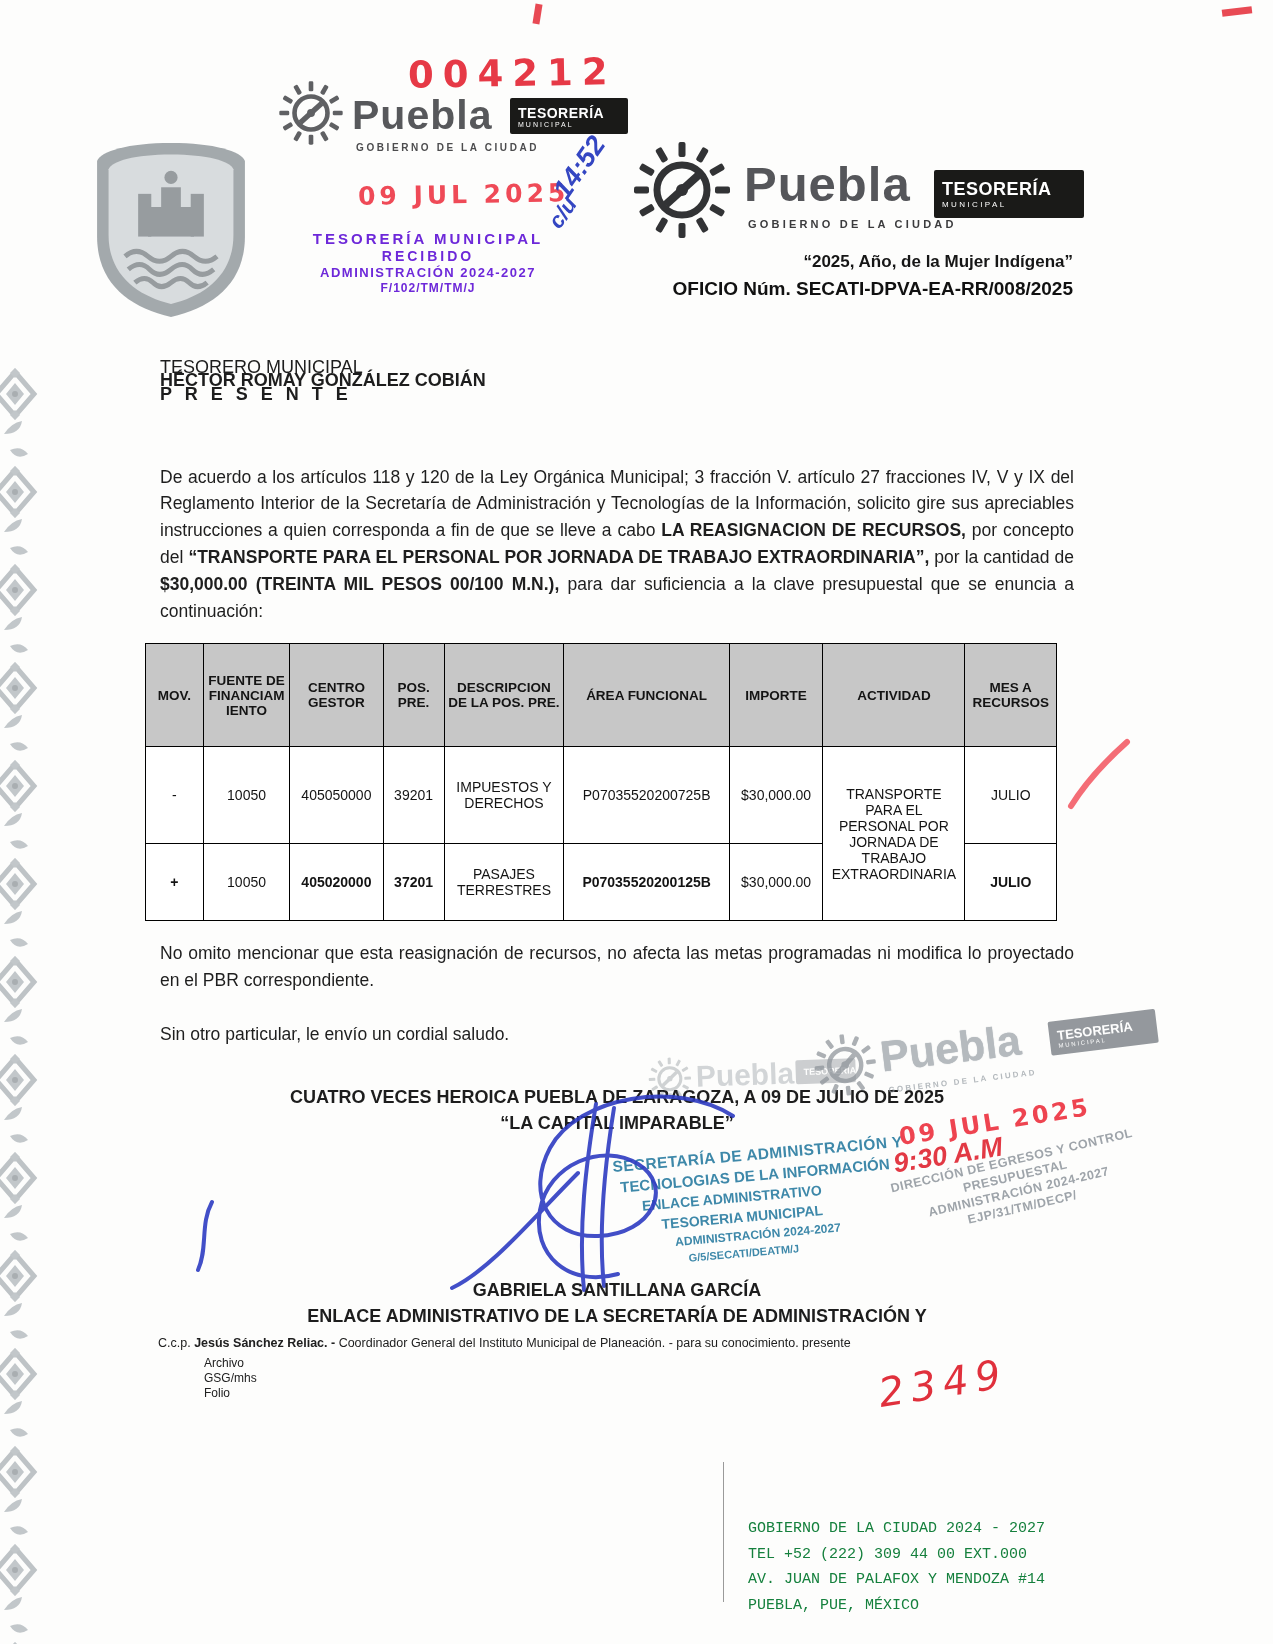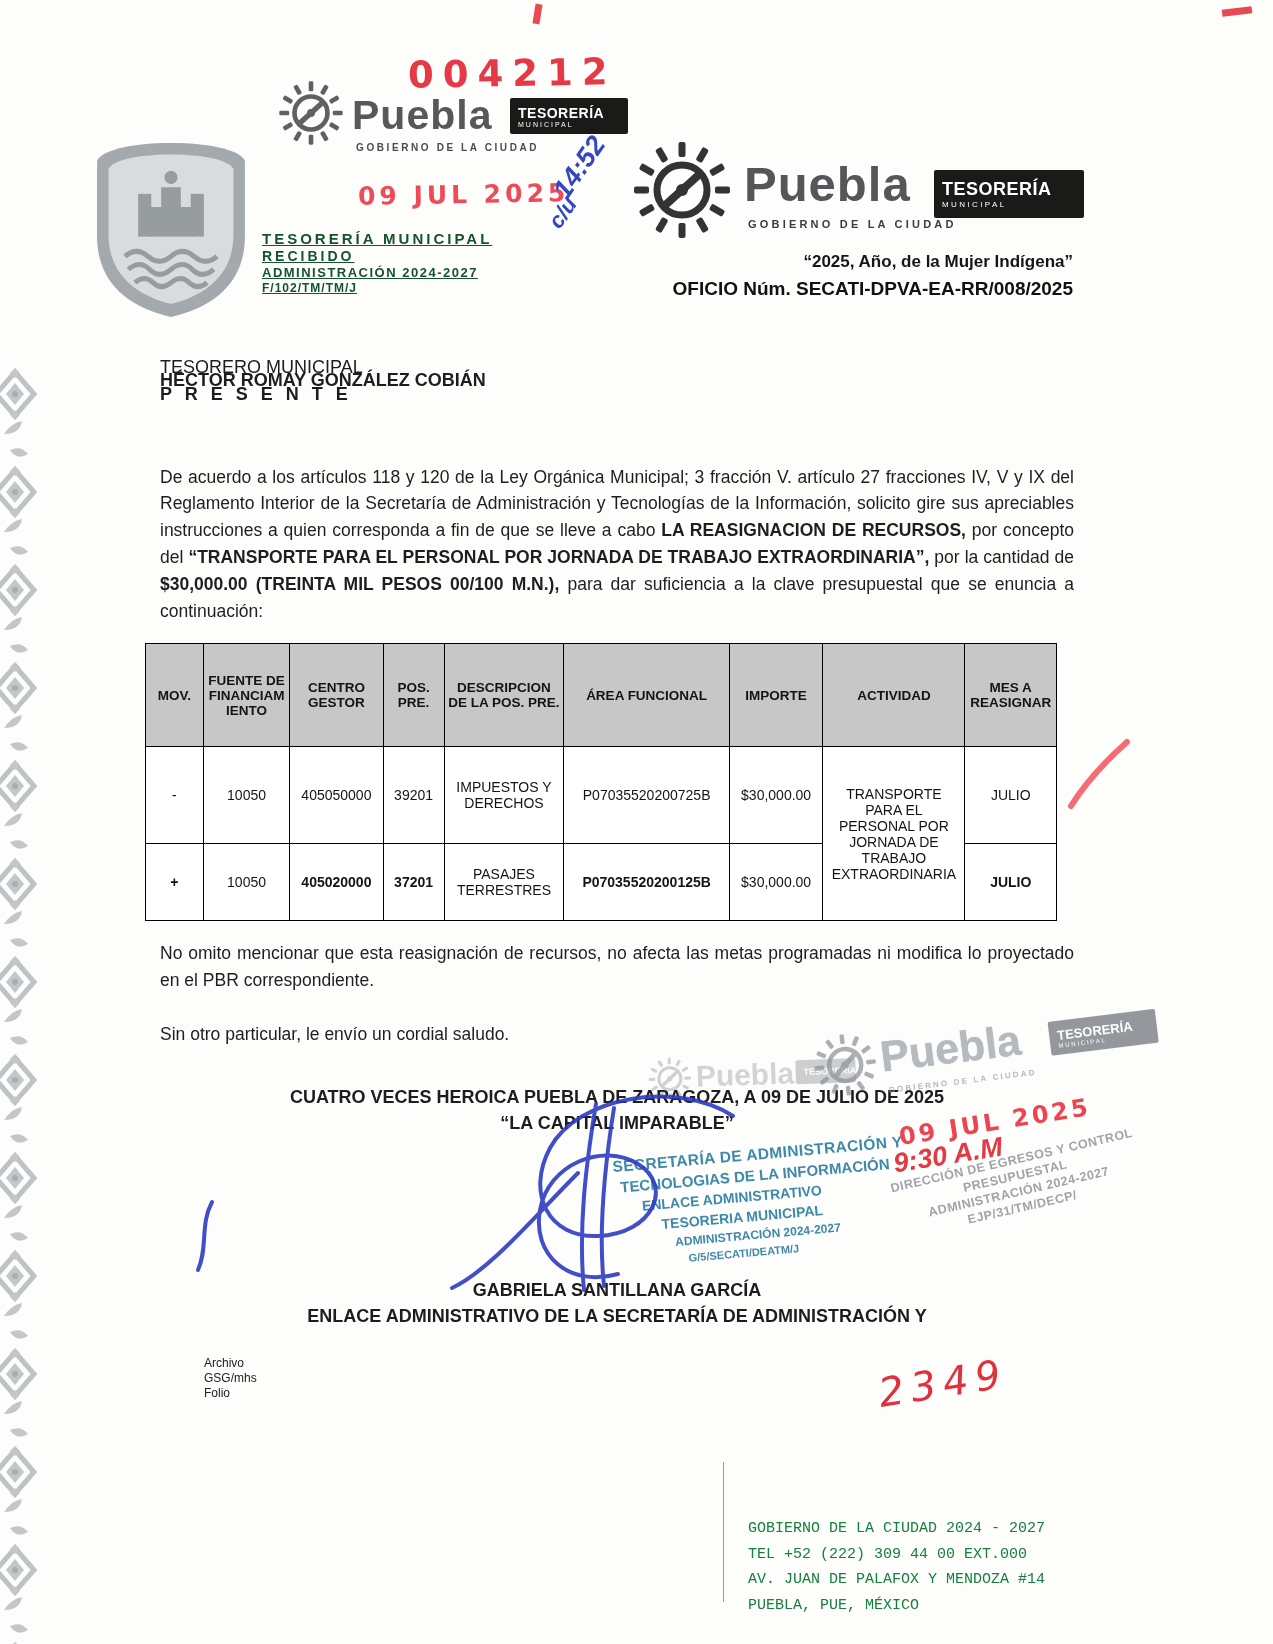--- a/index.html
+++ b/index.html
@@ -29,21 +29,21 @@
         padding-left:8px;border-radius:2px;}
   .tstamp .bbox{left:232px;top:12px;width:110px;height:36px;}
   .tstamp .bb1{font-size:14px;font-weight:bold;letter-spacing:.5px;}
   .tstamp .bb2{font-size:7px;letter-spacing:2px;}
   .rdate1{left:358px;top:180px;font-size:25px;font-weight:bold;color:#ef4a57;
           letter-spacing:4px;transform:rotate(-1deg);font-family:"DejaVu Sans",sans-serif;}
   .hw-time{left:545px;top:152px;color:#3446c2;font-size:27px;font-style:italic;font-weight:bold;
            transform:rotate(-55deg);}
   .hw-note{left:547px;top:200px;color:#3446c2;font-size:22px;font-style:italic;font-weight:bold;
            transform:rotate(-55deg);}
-  .tstamp-lines{left:262px;top:230px;width:332px;color:#14532d;font-weight:bold;text-decoration:underline;}
+  .tstamp-lines{left:262px;top:230px;width:332px;text-align:center;color:#6d28d9;font-weight:bold;}
   .tsl1{font-size:15px;letter-spacing:3px;line-height:18px;}
   .tsl2{font-size:14px;letter-spacing:3px;line-height:17px;}
   .tsl3{font-size:13px;letter-spacing:1.5px;line-height:16px;}
   .tsl4{font-size:12px;letter-spacing:1px;line-height:15px;}
 
   
   .hlogo{left:632px;top:146px;width:446px;height:100px;}
   .hlogo .sun{left:0;top:-6px;width:100px;height:100px;color:#323335;}
   .hlogo .brand{left:112px;top:10px;font-size:49px;font-weight:bold;color:#55565a;letter-spacing:1px;}
   .hlogo .sub{left:116px;top:72px;font-size:11px;font-weight:bold;letter-spacing:3.2px;color:#3b3b3d;}
@@ -263,21 +263,21 @@
       <thead>
         <tr>
           <th>MOV.</th>
           <th>FUENTE DE FINANCIAMIENTO</th>
           <th>CENTRO GESTOR</th>
           <th>POS. PRE.</th>
           <th>DESCRIPCION DE LA POS. PRE.</th>
           <th>ÁREA FUNCIONAL</th>
           <th>IMPORTE</th>
           <th>ACTIVIDAD</th>
-          <th>MES A REASIGNAR</th>
+          <th>MES A RECURSOS</th>
         </tr>
       </thead>
       <tbody>
         <tr class="r1">
           <td>-</td>
           <td>10050</td>
           <td>405050000</td>
           <td>39201</td>
           <td>IMPUESTOS Y DERECHOS</td>
           <td>P07035520200725B</td>
@@ -358,20 +358,21 @@
       <path d="M150,95 C105,140 62,192 24,210"></path>
     </g>
   </svg>
   <svg class="abs sig-mark" width="32" height="78">
     <path d="M20,4 C8,26 16,50 6,72" stroke="#2e3cc2" stroke-width="4" fill="none" stroke-linecap="round" opacity="0.9"></path>
   </svg>
 
   <div class="abs sgn1">GABRIELA SANTILLANA GARCÍA</div>
   <div class="abs sgn2">ENLACE ADMINISTRATIVO DE LA SECRETARÍA DE ADMINISTRACIÓN Y</div>
 
+  <div class="abs cc1"><span>C.c.p. </span><span class="b">Jesús Sánchez Reliac. -</span><span> Coordinador General del Instituto Municipal de Planeación. - para su conocimiento. presente</span></div>
   <div class="abs cc-it cc-a">Archivo</div>
   <div class="abs cc-it cc-b">GSG/mhs</div>
   <div class="abs cc-it cc-c">Folio</div>
 
   <div class="abs folio-bottom">2349</div>
 
   <div class="abs fdiv"></div>
   <div class="abs faddr">
     <div>GOBIERNO DE LA CIUDAD 2024 - 2027</div>
     <div>TEL +52 (222) 309 44 00 EXT.000</div>

